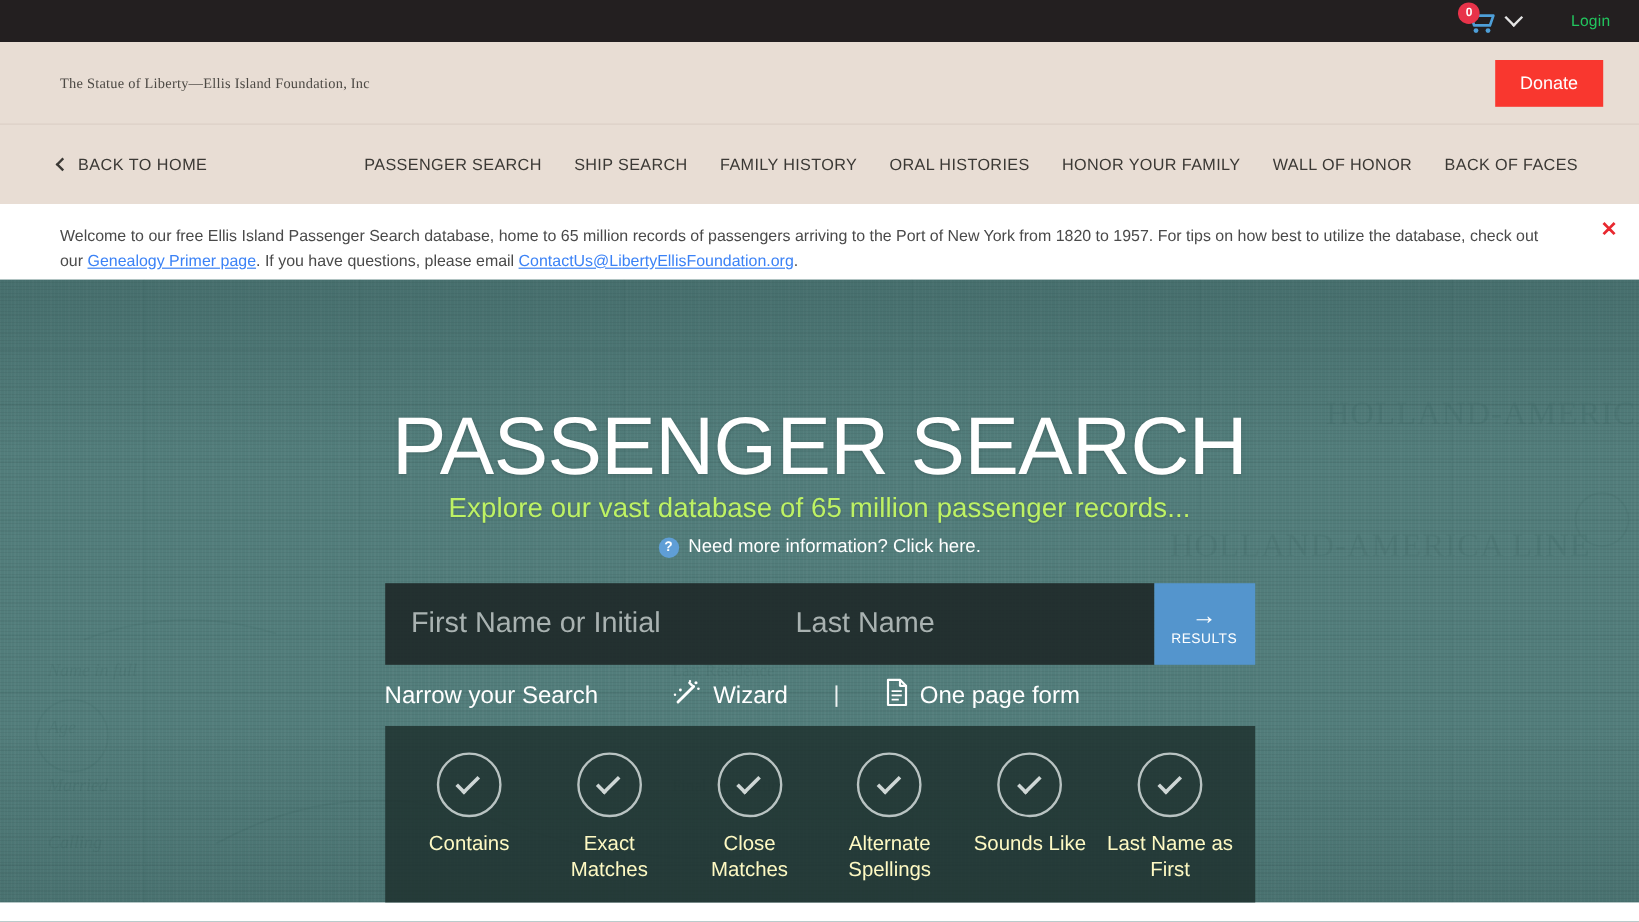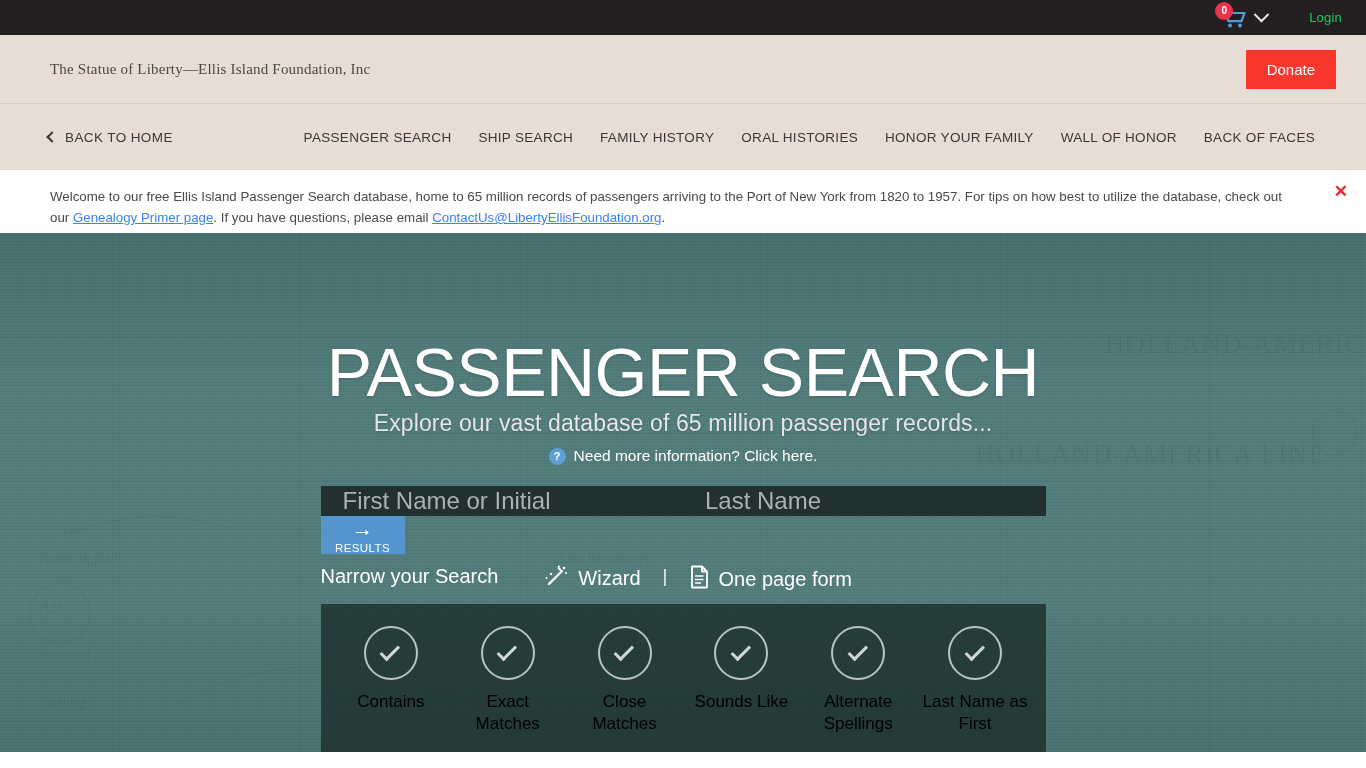--- a/index.html
+++ b/index.html
@@ -59,21 +59,21 @@
     height: 69px;
     background: #e8ddd4;
     display: flex;
     align-items: center;
     justify-content: space-between;
     padding: 0 30px 0 50px;
     border-bottom: 1px solid #d9cdc3;
   }
   .brand-title {
     font-family: "Liberation Serif", serif;
-    font-size: 15px;
+    font-size: 12px;
     color: #4c4944;
     letter-spacing: .2px;
   }
   .donate-btn {
     background: #f9372f;
     color: #ffffff;
     border: none;
     font-size: 15px;
     padding: 11px 21px;
     cursor: pointer;
@@ -190,21 +190,21 @@
     font-family: "Liberation Sans", sans-serif;
     font-size: 68px;
     line-height: 70px;
     font-weight: normal;
     color: #ffffff;
     letter-spacing: -0.5px;
     text-shadow: 0 1px 3px rgba(0,0,0,.18);
   }
   .hero-sub {
     font-size: 23px;
-    color: #e5e5e5;
+    color: #bef264;
     margin-top: 3px;
     letter-spacing: .1px;
     text-shadow: 0 1px 2px rgba(0,0,0,.18);
   }
   .hero-help {
     margin-top: 10px;
     display: flex;
     align-items: center;
     justify-content: center;
     gap: 8px;
@@ -223,21 +223,20 @@
     text-align: center;
     display: inline-block;
   }
 
   
   .search-row {
     margin-top: 21px;
     display: flex;
     height: 68px;
     width: 725px;
-    flex-direction: column;
   }
   .search-fields {
     flex: 1;
     display: flex;
     background: rgba(28,38,37,.88);
   }
   .search-fields input {
     background: transparent;
     border: none;
     outline: none;
@@ -261,24 +260,24 @@
     gap: 4px;
     padding-top: 4px;
     font-family: "Liberation Sans", sans-serif;
   }
   .results-btn .arrow { font-size: 21px; line-height: 18px; }
   .results-label { font-size: 11.5px; letter-spacing: .4px; }
 
   
   .narrow-row {
     display: flex;
-    align-items: flex-start;
+    align-items: center;
     margin-top: 11px;
     color: #ffffff;
-    gap: 0;
+    gap: 16px;
     text-align: left;
   }
   .narrow-title {
     font-size: 20px;
     color: #ffffff;
     margin-right: 46px;
     white-space: nowrap;
   }
   .narrow-link {
     display: flex;
@@ -316,21 +315,21 @@
     align-items: center;
     justify-content: center;
   }
   .check-mark {
     width: 19px; height: 10px;
     border-left: 3px solid #cfd7d6;
     border-bottom: 3px solid #cfd7d6;
     transform: rotate(-45deg) translate(1px,-2px);
   }
   .filter-label {
-    color: #000000;
+    color: #fef9c3;
     font-size: 17px;
     line-height: 22px;
     text-align: center;
   }
 </style>
 </head>
 <body>
 
 <div class="utility-bar">
   <div class="cart-wrap">
@@ -487,27 +486,27 @@
       <div class="filter-item">
         <span class="check-circle">
             <span class="check-mark"></span>
           </span>
         <span class="filter-label">Close Matches</span>
       </div>
       <div class="filter-item">
         <span class="check-circle">
             <span class="check-mark"></span>
           </span>
-        <span class="filter-label">Sounds Like</span>
+        <span class="filter-label">Alternate Spellings</span>
       </div>
       <div class="filter-item">
         <span class="check-circle">
             <span class="check-mark"></span>
           </span>
-        <span class="filter-label">Alternate Spellings</span>
+        <span class="filter-label">Sounds Like</span>
       </div>
       <div class="filter-item">
         <span class="check-circle">
             <span class="check-mark"></span>
           </span>
         <span class="filter-label">Last Name as First</span>
       </div>
     </div>
   </div>
 </section>

